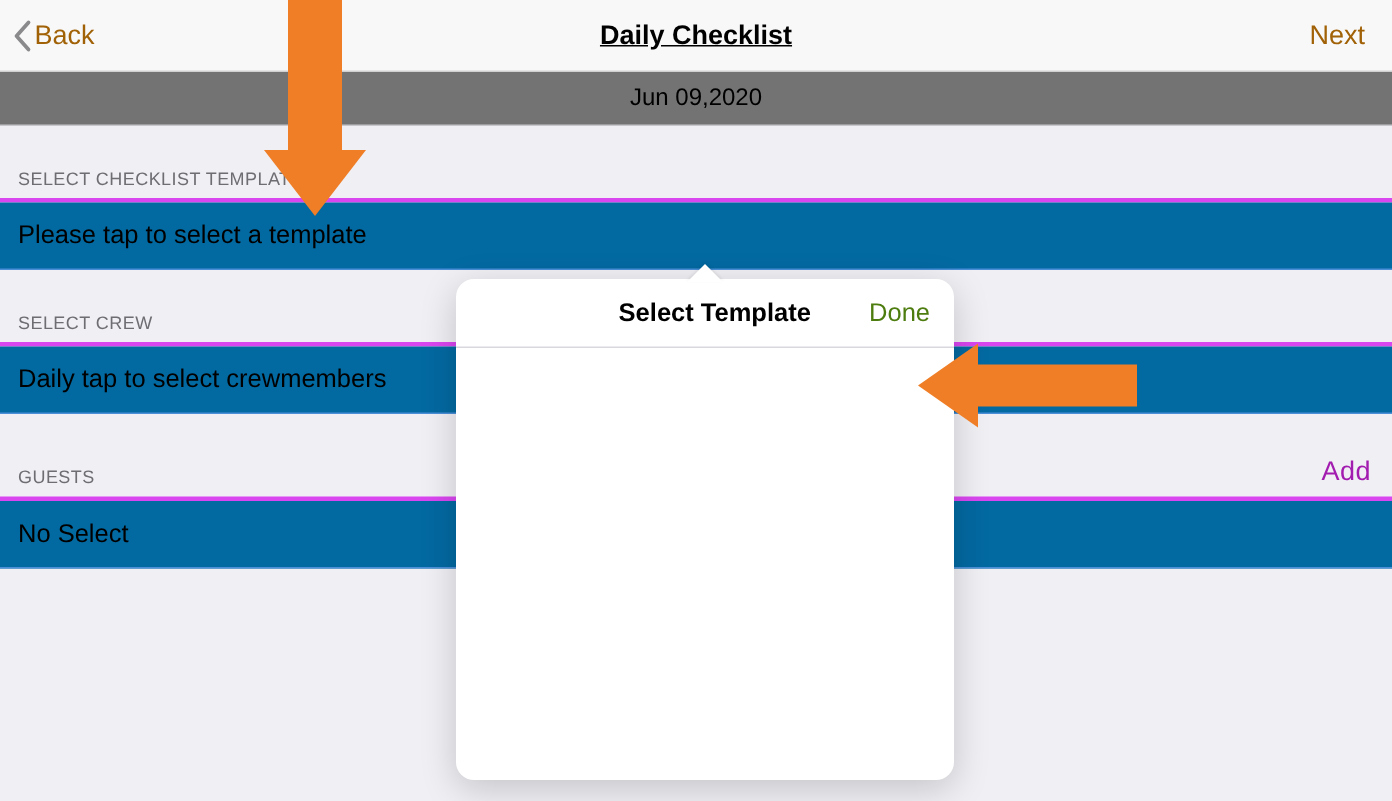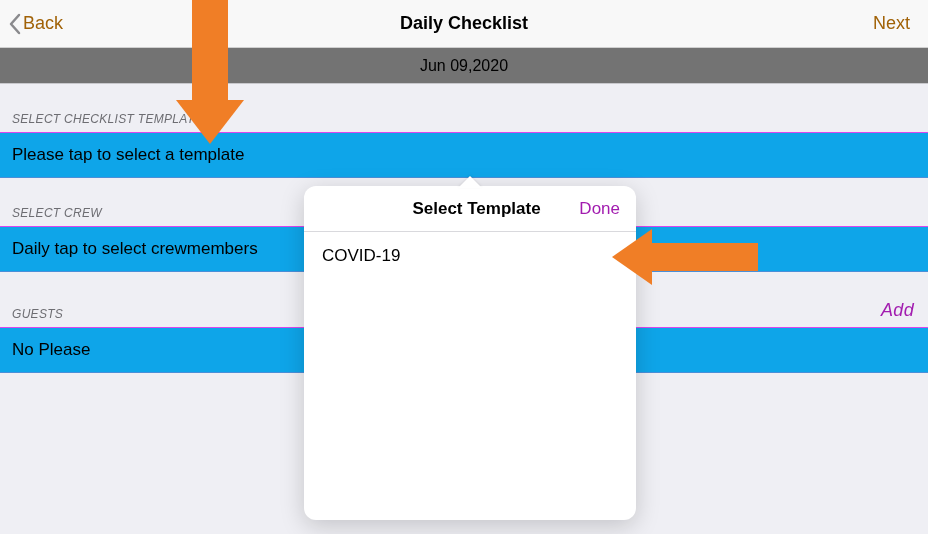--- a/index.html
+++ b/index.html
@@ -29,20 +29,21 @@
     cursor: pointer;
   }
   .nav-left svg { margin-right: 2px; }
   .nav-title {
     position: absolute;
     left: 0; right: 0;
     text-align: center;
     font-size: 18px;
     font-weight: 600;
     pointer-events: none;
+    text-decoration: underline;
   }
   .nav-right {
     margin-left: auto;
     padding-right: 18px;
     color: #a16207;
     font-size: 18px;
     cursor: pointer;
   }
   .datebar {
     height: 36px;
@@ -51,39 +52,38 @@
     display: flex;
     align-items: center;
     justify-content: center;
     font-size: 16px;
   }
   .section-header {
     padding: 28px 12px 6px 12px;
     font-size: 12px;
     color: #6d6d72;
     text-transform: uppercase;
-    border-bottom: 1px solid #d946ef;
+    border-bottom: 3px solid #d946ef;
     background: #efeff4;
     letter-spacing: 0.3px;
-    font-style: italic;
   }
   .section-header.with-add {
     display: flex;
     align-items: flex-end;
     justify-content: space-between;
     padding-right: 14px;
   }
   .add-btn {
     font-size: 18px;
     color: #a21caf;
     text-transform: none;
     cursor: pointer;
   }
   .cell {
-    background: #0ea5e9;
+    background: #0369a1;
     padding: 12px 12px;
     font-size: 17px;
     border-bottom: 1px solid #4a8fd8;
     cursor: pointer;
   }
   
   .popover {
     position: absolute;
     left: 304px;
     top: 186px;
@@ -117,21 +117,21 @@
     font-size: 17px;
     font-weight: 600;
     margin-left: 13px;
   }
   .pop-done {
     position: absolute;
     right: 16px;
     top: 0; bottom: 0;
     display: flex;
     align-items: center;
-    color: #a21caf;
+    color: #4d7c0f;
     font-size: 17px;
     cursor: pointer;
   }
   .pop-option {
     padding: 14px 18px;
     font-size: 17px;
     cursor: pointer;
   }
   
   .arrow-down {
@@ -212,29 +212,28 @@
 <div class="section-header">Select Checklist Template</div>
 <div class="cell">Please tap to select a template</div>
 
 <div class="section-header">Select Crew</div>
 <div class="cell">Daily tap to select crewmembers</div>
 
 <div class="section-header with-add">
   <span>Guests</span>
   <span class="add-btn">Add</span>
 </div>
-<div class="cell">No Please</div>
+<div class="cell">No Select</div>
 
 <div class="popover">
   <div class="pop-arrow"></div>
   <div class="pop-header">
     <span class="pop-title">Select Template</span>
     <span class="pop-done">Done</span>
   </div>
-  <div class="pop-option">COVID-19</div>
 </div>
 
 <div class="arrow-down">
   <div class="shaft"></div>
   <div class="head"></div>
 </div>
 <div class="arrow-left">
   <div class="head"></div>
   <div class="shaft"></div>
 </div>

